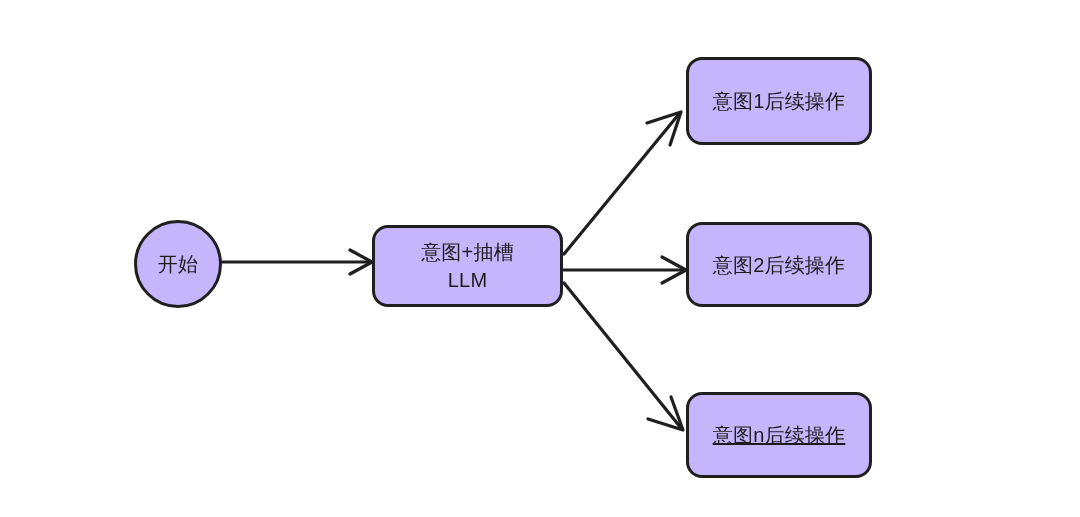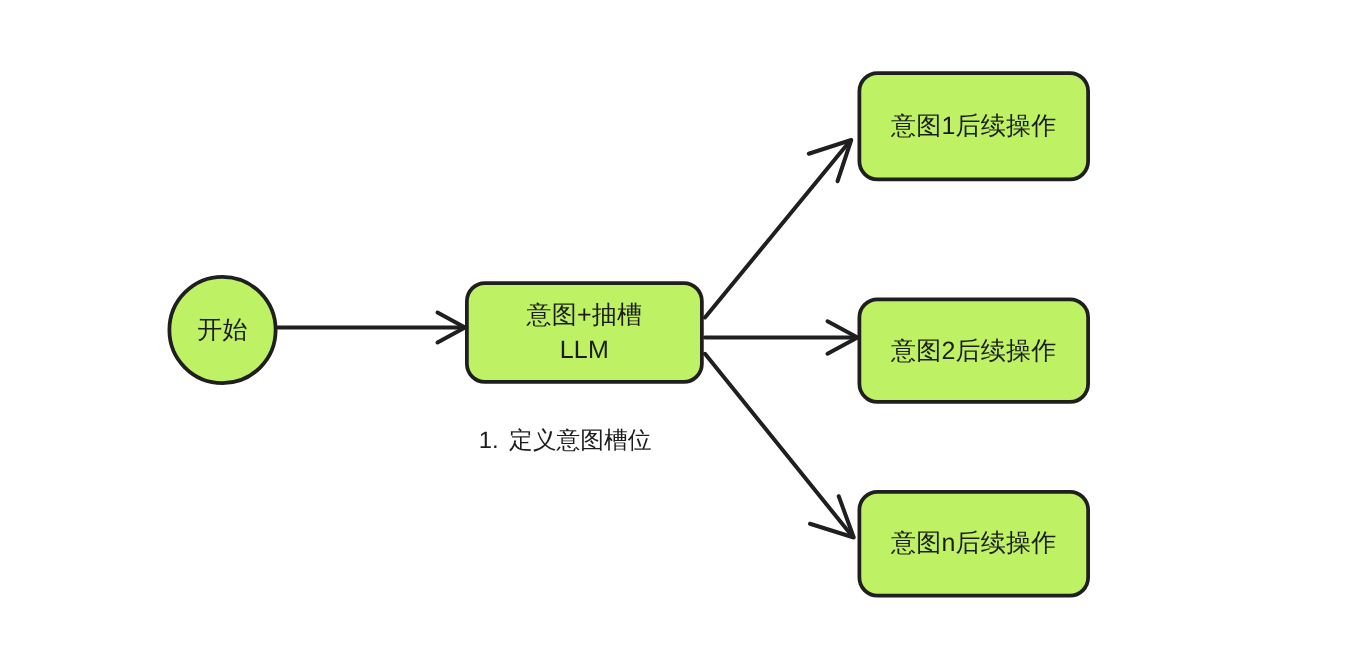--- a/index.html
+++ b/index.html
@@ -25,21 +25,21 @@
     height: 517px;
   }
   .node {
     position: absolute;
     box-sizing: border-box;
     display: flex;
     flex-direction: column;
     align-items: center;
     justify-content: center;
     color: #1c1c1c;
-    background: #bef264;
+    background: #c4b5fd;
     border: 3px solid #1f1f1f;
     text-align: center;
   }
   .node-rect {
     border-radius: 16px;
   }
   .node-circle {
     border-radius: 50%;
   }
   .node-label {
@@ -67,27 +67,27 @@
     left: 686px;
     top: 57px;
     width: 186px;
     height: 88px;
   }
   #intent-node-1 {
     left: 686px;
     top: 222px;
     width: 186px;
     height: 85px;
-    margin-top: 16px;
   }
   #intent-node-2 {
     left: 686px;
     top: 392px;
     width: 186px;
     height: 86px;
+    text-decoration: underline;
   }
   #notes-list {
     position: absolute;
     left: 383px;
     top: 340px;
     margin: 0;
     padding: 0;
     list-style: none;
     color: #1c1c1c;
   }
@@ -146,19 +146,15 @@
 
   <div class="node node-rect" id="intent-node-1">
     <span class="node-label">意图2后续操作</span>
   </div>
 
   <div class="node node-rect" id="intent-node-2">
     <span class="node-label">意图n后续操作</span>
   </div>
 
   <ul id="notes-list">
-    <li>
-      <span class="note-index">1.</span>
-      <span>定义意图槽位</span>
-    </li>
   </ul>
 
 </div>
 
 </body></html>

